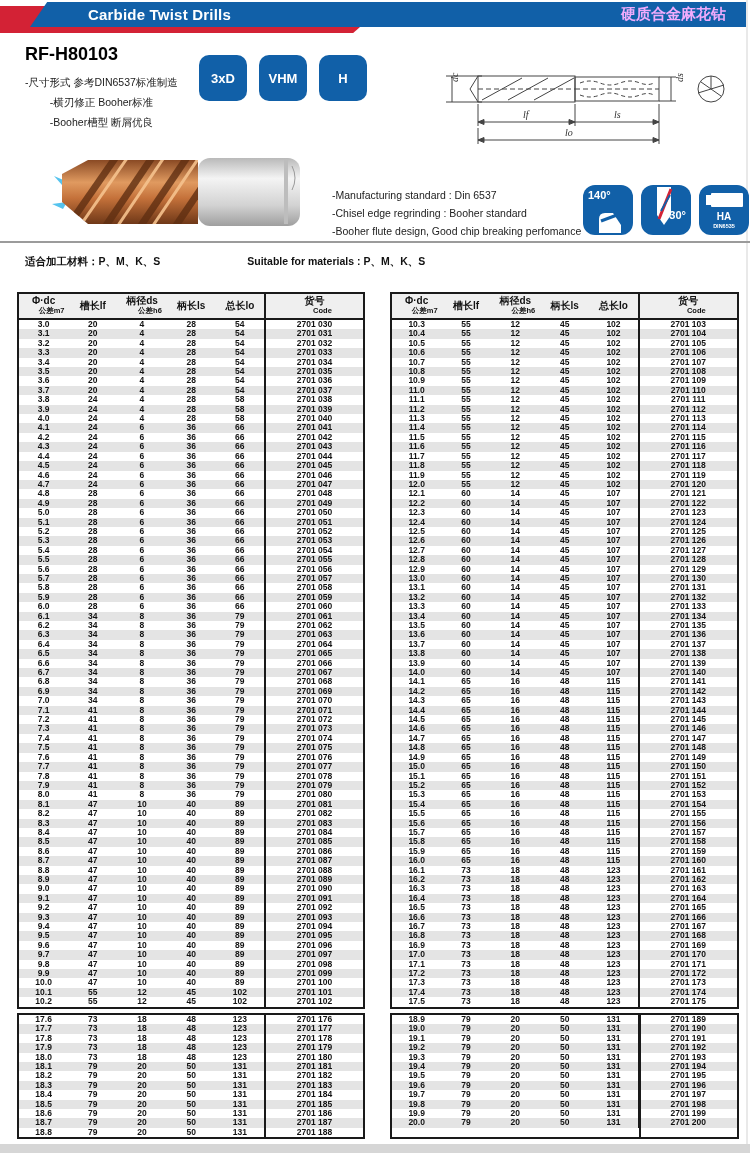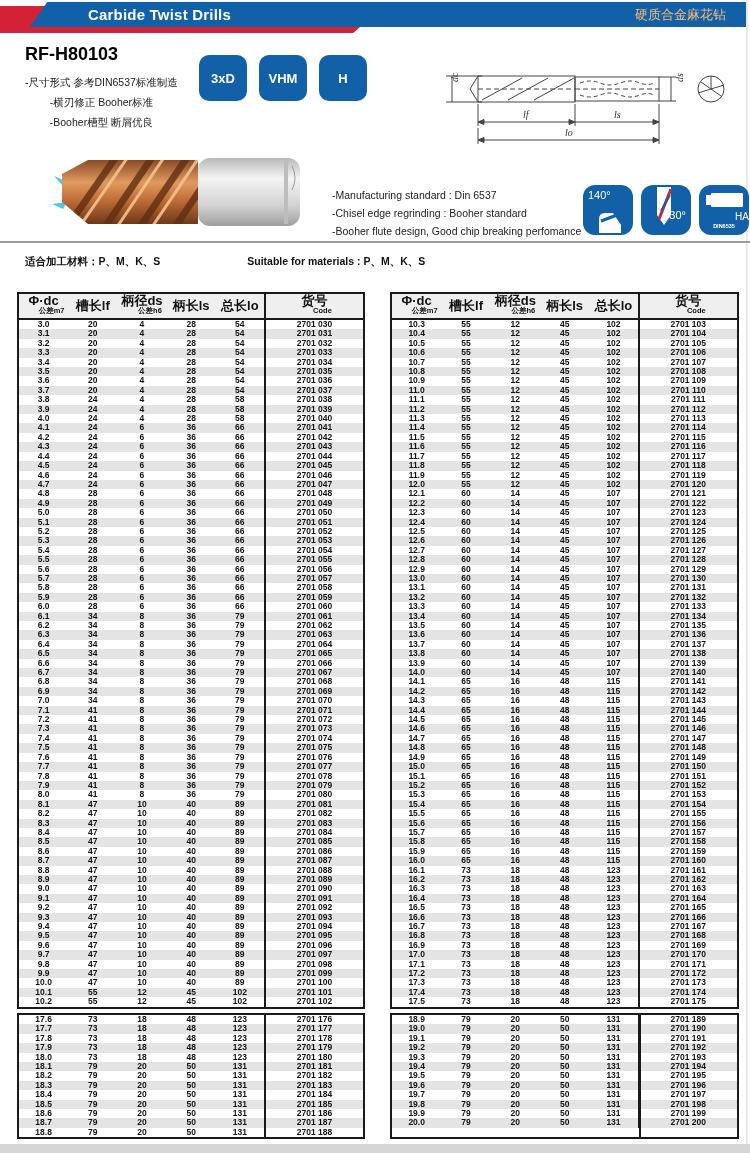--- a/index.html
+++ b/index.html
@@ -6,21 +6,21 @@
   #page{position:relative;width:750px;height:1153px;background:#ffffff;overflow:hidden;
         font-family:"Liberation Sans",sans-serif;color:#111;}
 
   
   .red-band{position:absolute;left:0;top:6px;width:366px;height:27px;background:#d32235;
             clip-path:polygon(0 0,15% 0,100% 58%,96.5% 100%,0 100%);}
   .blue-bar{position:absolute;left:30px;top:2px;width:716px;height:25px;background:#1160a8;
             clip-path:polygon(2.4% 0,100% 0,100% 100%,0 100%);
             display:flex;align-items:center;}
   .blue-bar .en{margin-left:58px;color:#fff;font-weight:bold;font-size:15px;letter-spacing:.2px;}
-  .blue-bar .zh{margin-left:auto;margin-right:20px;color:#fdba74;font-weight:normal;font-size:13px;}
+  .blue-bar .zh{margin-left:auto;margin-right:20px;color:#f0abfc;font-weight:bold;font-size:15px;}
   .right-edge{position:absolute;right:2px;top:0;width:2px;height:100%;background:#e9e9e9;}
 
   
   .model{position:absolute;left:25px;top:44px;font-size:18px;font-weight:bold;color:#000;}
   .bullets{position:absolute;left:25px;top:72px;font-size:10.5px;color:#222;line-height:20px;text-align:center;}
   .badges{position:absolute;left:199px;top:55px;display:flex;gap:12px;}
   .badge{width:48px;height:46px;background:#1160a8;border-radius:10px;color:#fff;
          font-weight:bold;font-size:13px;display:flex;align-items:center;justify-content:center;}
 
   
@@ -29,42 +29,42 @@
 
   
   .photo{position:absolute;left:48px;top:146px;}
 
   
   .notes{position:absolute;left:332px;top:186px;font-size:10.5px;color:#222;line-height:18px;}
 
   
   .ficons{position:absolute;left:583px;top:185px;display:flex;gap:8px;}
   .ficon{position:relative;width:50px;height:50px;background:#1160a8;border-radius:12px;overflow:hidden;}
-  .ficon .lab{position:absolute;color:#fff;font-weight:normal;font-size:11px;}
+  .ficon .lab{position:absolute;color:#fff;font-weight:bold;font-size:11px;}
   .ficon .lab.tl{left:5px;top:4px;}
   .ficon .lab.br{right:5px;bottom:14px;}
-  .ficon .lab.ha{left:0;right:0;top:26px;text-align:right;font-size:10px;}
+  .ficon .lab.ha{left:0;right:0;top:26px;text-align:center;font-size:10px;}
   .ficon .lab.din{left:0;right:0;top:38px;text-align:center;font-size:5.5px;font-weight:bold;color:#fff;}
 
   
   .divider{position:absolute;left:0;top:241px;width:750px;height:2px;background:#9b9b9b;}
   .materials{position:absolute;left:25px;top:255px;font-size:10.5px;font-weight:bold;color:#111;}
   .materials .en{margin-left:84px;}
 
   
   .tbl-wrap{position:absolute;border:2px solid #1a1a1a;background:#fff;}
   #tbl-main-left{left:17px;top:292px;width:344px;}
   #tbl-main-right{left:390px;top:292px;width:345px;}
   #tbl-bot-left{left:17px;top:1013px;width:344px;height:122px;overflow:hidden;}
   #tbl-bot-right{left:390px;top:1013px;width:345px;height:122px;overflow:hidden;}
   table.spec{border-collapse:collapse;table-layout:fixed;width:100%;}
   table.spec col.c{width:14.3%;}
   table.spec col.code{width:28.5%;}
   .spec th{background:#efefef;border-bottom:2px solid #1a1a1a;padding:1px 0 3px;vertical-align:middle;}
-  .spec .h1{font-size:13px;font-weight:bold;line-height:11px;}
+  .spec .h1{font-size:10px;font-weight:bold;line-height:11px;}
   .spec .h2{font-size:7.5px;font-weight:bold;line-height:9px;padding-left:16px;}
   .spec td{text-align:center;font-weight:bold;font-size:8.5px;line-height:9.4px;height:9.4px;
            padding:0;white-space:nowrap;color:#111;}
   .spec tbody tr:nth-child(even) td{background:#e4e4e4;}
   .spec .code-col{border-left:2px solid #1a1a1a;}
   .vline{position:absolute;top:0;bottom:0;left:71.5%;width:2px;background:#1a1a1a;}
 
   .footer-strip{position:absolute;left:0;top:1144px;width:750px;height:9px;background:#d6d6d6;}
 </style>
 </head>

